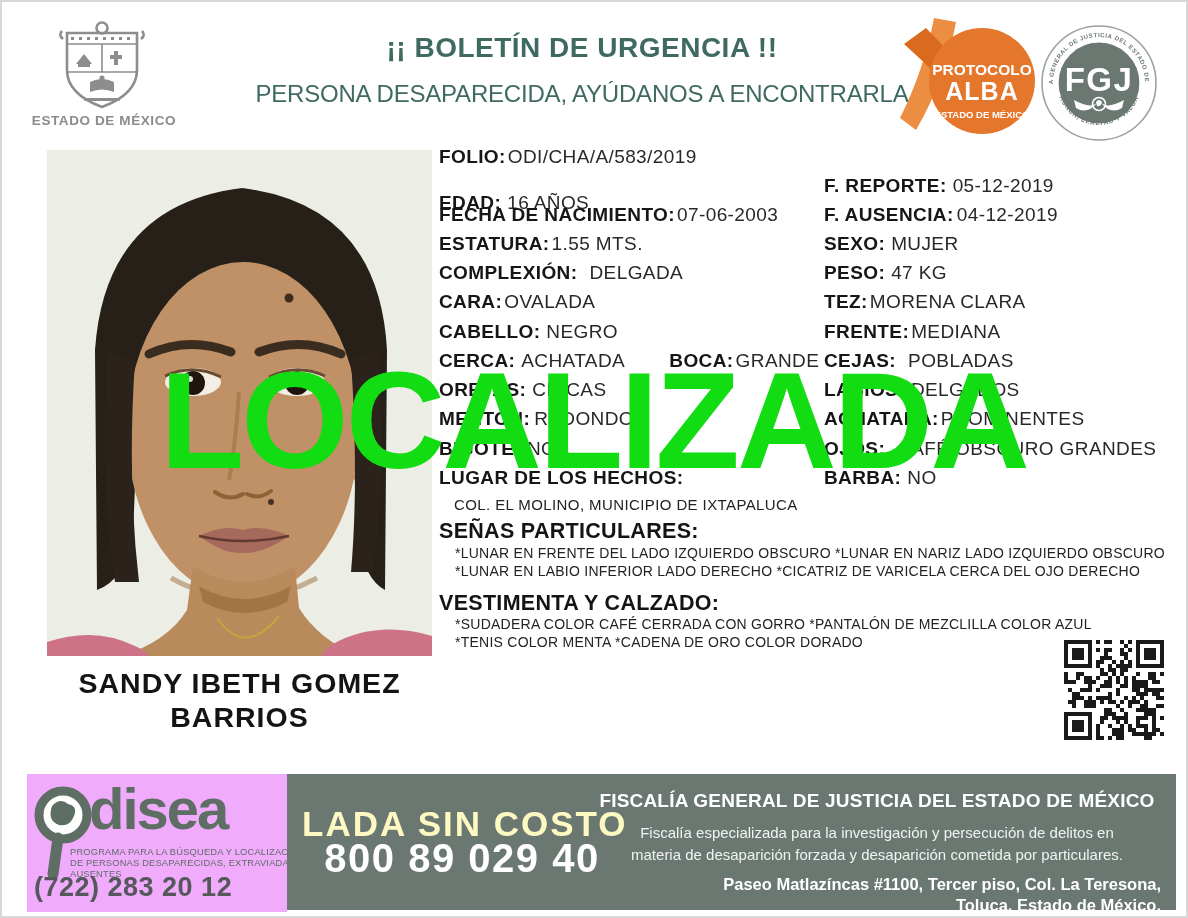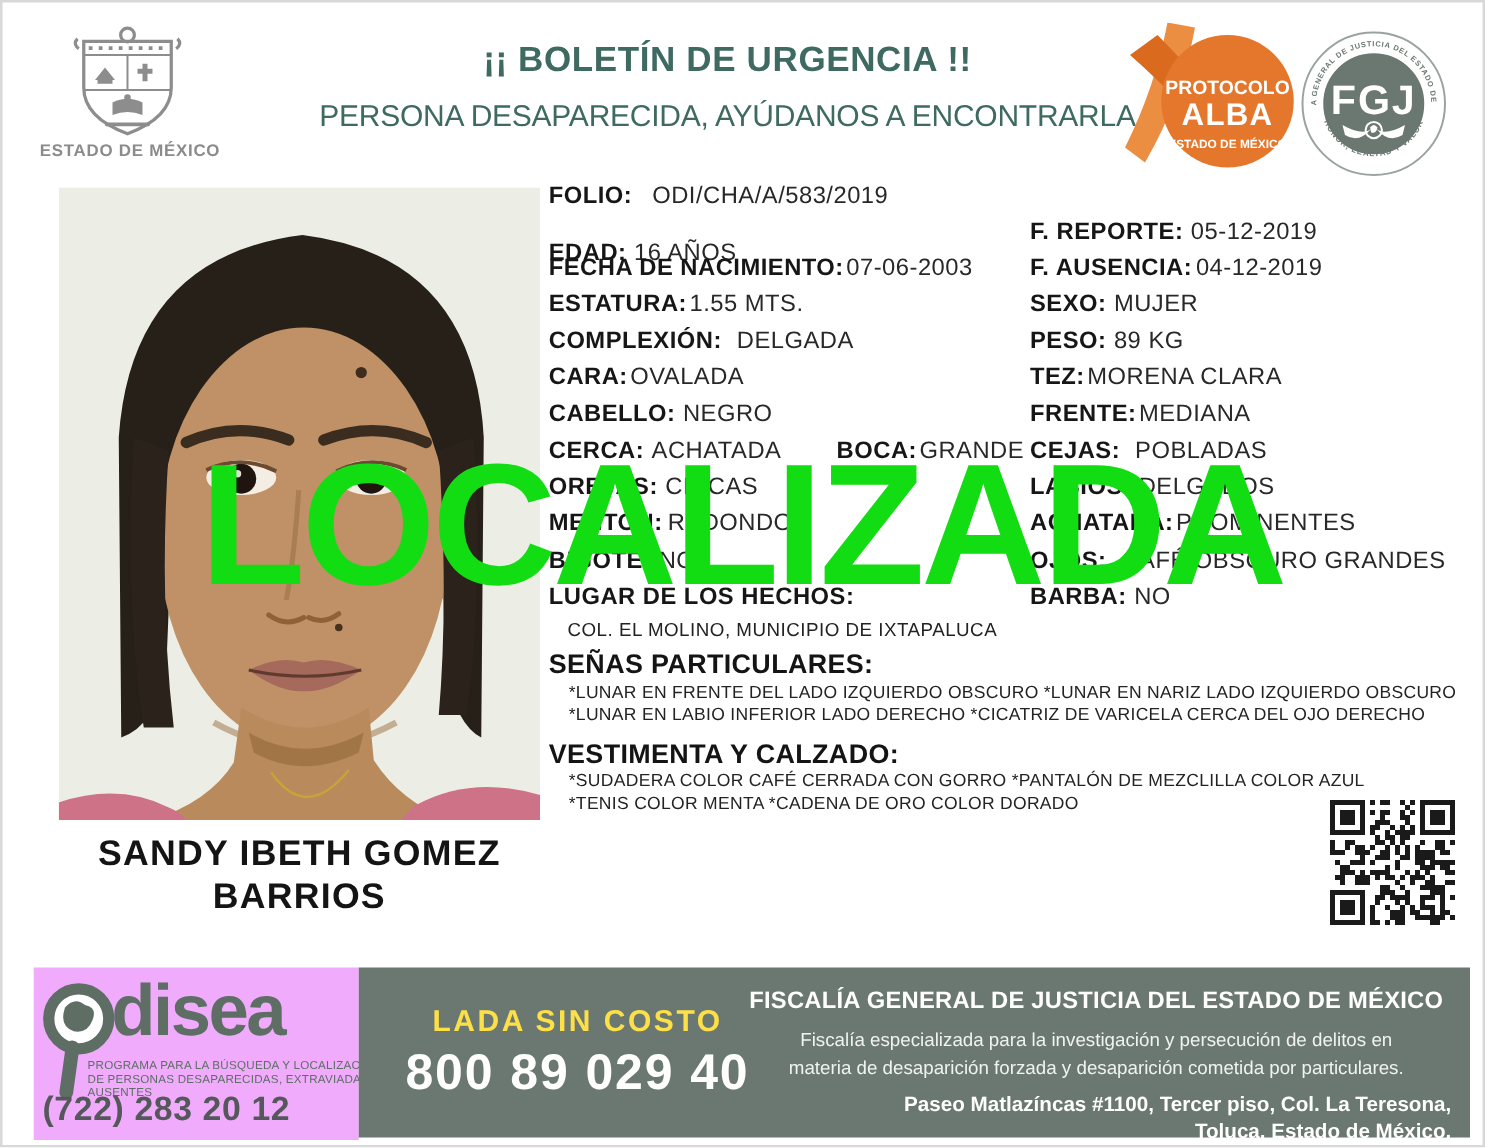--- a/index.html
+++ b/index.html
@@ -46,22 +46,22 @@
   .footer-left{position:absolute;left:25px;top:772px;width:260px;height:138px;background:#f0abfc;}
   .odisea-glass{position:absolute;left:5px;top:8px;width:62px;height:104px;}
   .odisea-brand{position:absolute;left:62px;top:6px;font-size:58px;font-weight:700;
         color:#5e6e65;letter-spacing:-2px;line-height:1;}
   .odisea-program{position:absolute;left:43px;top:73px;font-size:9.3px;line-height:11px;
         color:#5e6e65;letter-spacing:.2px;white-space:nowrap;}
   .odisea-phone{position:absolute;left:7px;top:98px;font-size:27px;font-weight:700;
         color:#55585a;letter-spacing:.5px;white-space:nowrap;}
 
   .gray-bar{position:absolute;left:285px;top:772px;width:889px;height:136px;background:#6b7871;}
-  .lada-label{position:absolute;left:15px;top:30px;width:320px;text-align:center;color:#fde047;
-        font-weight:700;font-size:24px;letter-spacing:2px;white-space:nowrap;}
+  .lada-label{position:absolute;left:15px;top:30px;width:320px;text-align:center;color:#fef9c3;
+        font-weight:700;font-size:35px;letter-spacing:2px;white-space:nowrap;}
   .lada-number{position:absolute;left:8px;top:62px;width:334px;text-align:center;color:#fff;
         font-weight:700;font-size:40px;letter-spacing:1.5px;white-space:nowrap;}
   .fis-title{position:absolute;left:300px;top:16px;width:580px;text-align:center;color:#fff;
         font-weight:700;font-size:19px;letter-spacing:.2px;white-space:nowrap;}
   .fis-desc{position:absolute;left:300px;top:48px;width:580px;text-align:center;color:#f0f3f1;
         font-size:15px;line-height:1.45;white-space:nowrap;}
   .fis-addr{position:absolute;left:300px;top:100px;width:574px;text-align:right;color:#fff;
         font-weight:700;font-size:16.5px;line-height:1.28;}
 </style>
 </head>
@@ -165,21 +165,21 @@
   </svg>
 
   <div class="localizada">LOCALIZADA</div>
 
   <div class="person-name">
     <span>SANDY IBETH GOMEZ</span><br>
     <span>BARRIOS</span>
   </div>
 
   <div class="drow" style="left:437px;top:144px">
-    <span class="l">FOLIO:</span><span class="v" style="margin-left:16px">ODI/CHA/A/583/2019</span>
+    <span class="l">FOLIO:</span><span class="v" style="margin-left:2px">ODI/CHA/A/583/2019</span>
   </div>
   <div class="drow" style="left:437px;top:190px">
     <span class="l">EDAD:</span><span class="v">16 AÑOS</span>
   </div>
   <div class="drow" style="left:437px;top:202px">
     <span class="l">FECHA DE NACIMIENTO:</span><span class="v" style="margin-left:2px">07-06-2003</span>
   </div>
   <div class="drow" style="left:437px;top:231px">
     <span class="l">ESTATURA:</span><span class="v" style="margin-left:2px">1.55 MTS.</span>
   </div>
@@ -212,21 +212,21 @@
   <div class="drow" style="left:822px;top:173px">
     <span class="l">F. REPORTE:</span><span class="v">05-12-2019</span>
   </div>
   <div class="drow" style="left:822px;top:202px">
     <span class="l">F. AUSENCIA:</span><span class="v" style="margin-left:3px">04-12-2019</span>
   </div>
   <div class="drow" style="left:822px;top:231px">
     <span class="l">SEXO:</span><span class="v">MUJER</span>
   </div>
   <div class="drow" style="left:822px;top:260px">
-    <span class="l">PESO:</span><span class="v">89 KG</span>
+    <span class="l">PESO:</span><span class="v">47 KG</span>
   </div>
   <div class="drow" style="left:822px;top:289px">
     <span class="l">TEZ:</span><span class="v" style="margin-left:2px">MORENA CLARA</span>
   </div>
   <div class="drow" style="left:822px;top:319px">
     <span class="l">FRENTE:</span><span class="v" style="margin-left:2px">MEDIANA</span>
   </div>
   <div class="drow" style="left:822px;top:348px">
     <span class="l">CEJAS:</span><span class="v" style="margin-left:12px">POBLADAS</span>
   </div>

